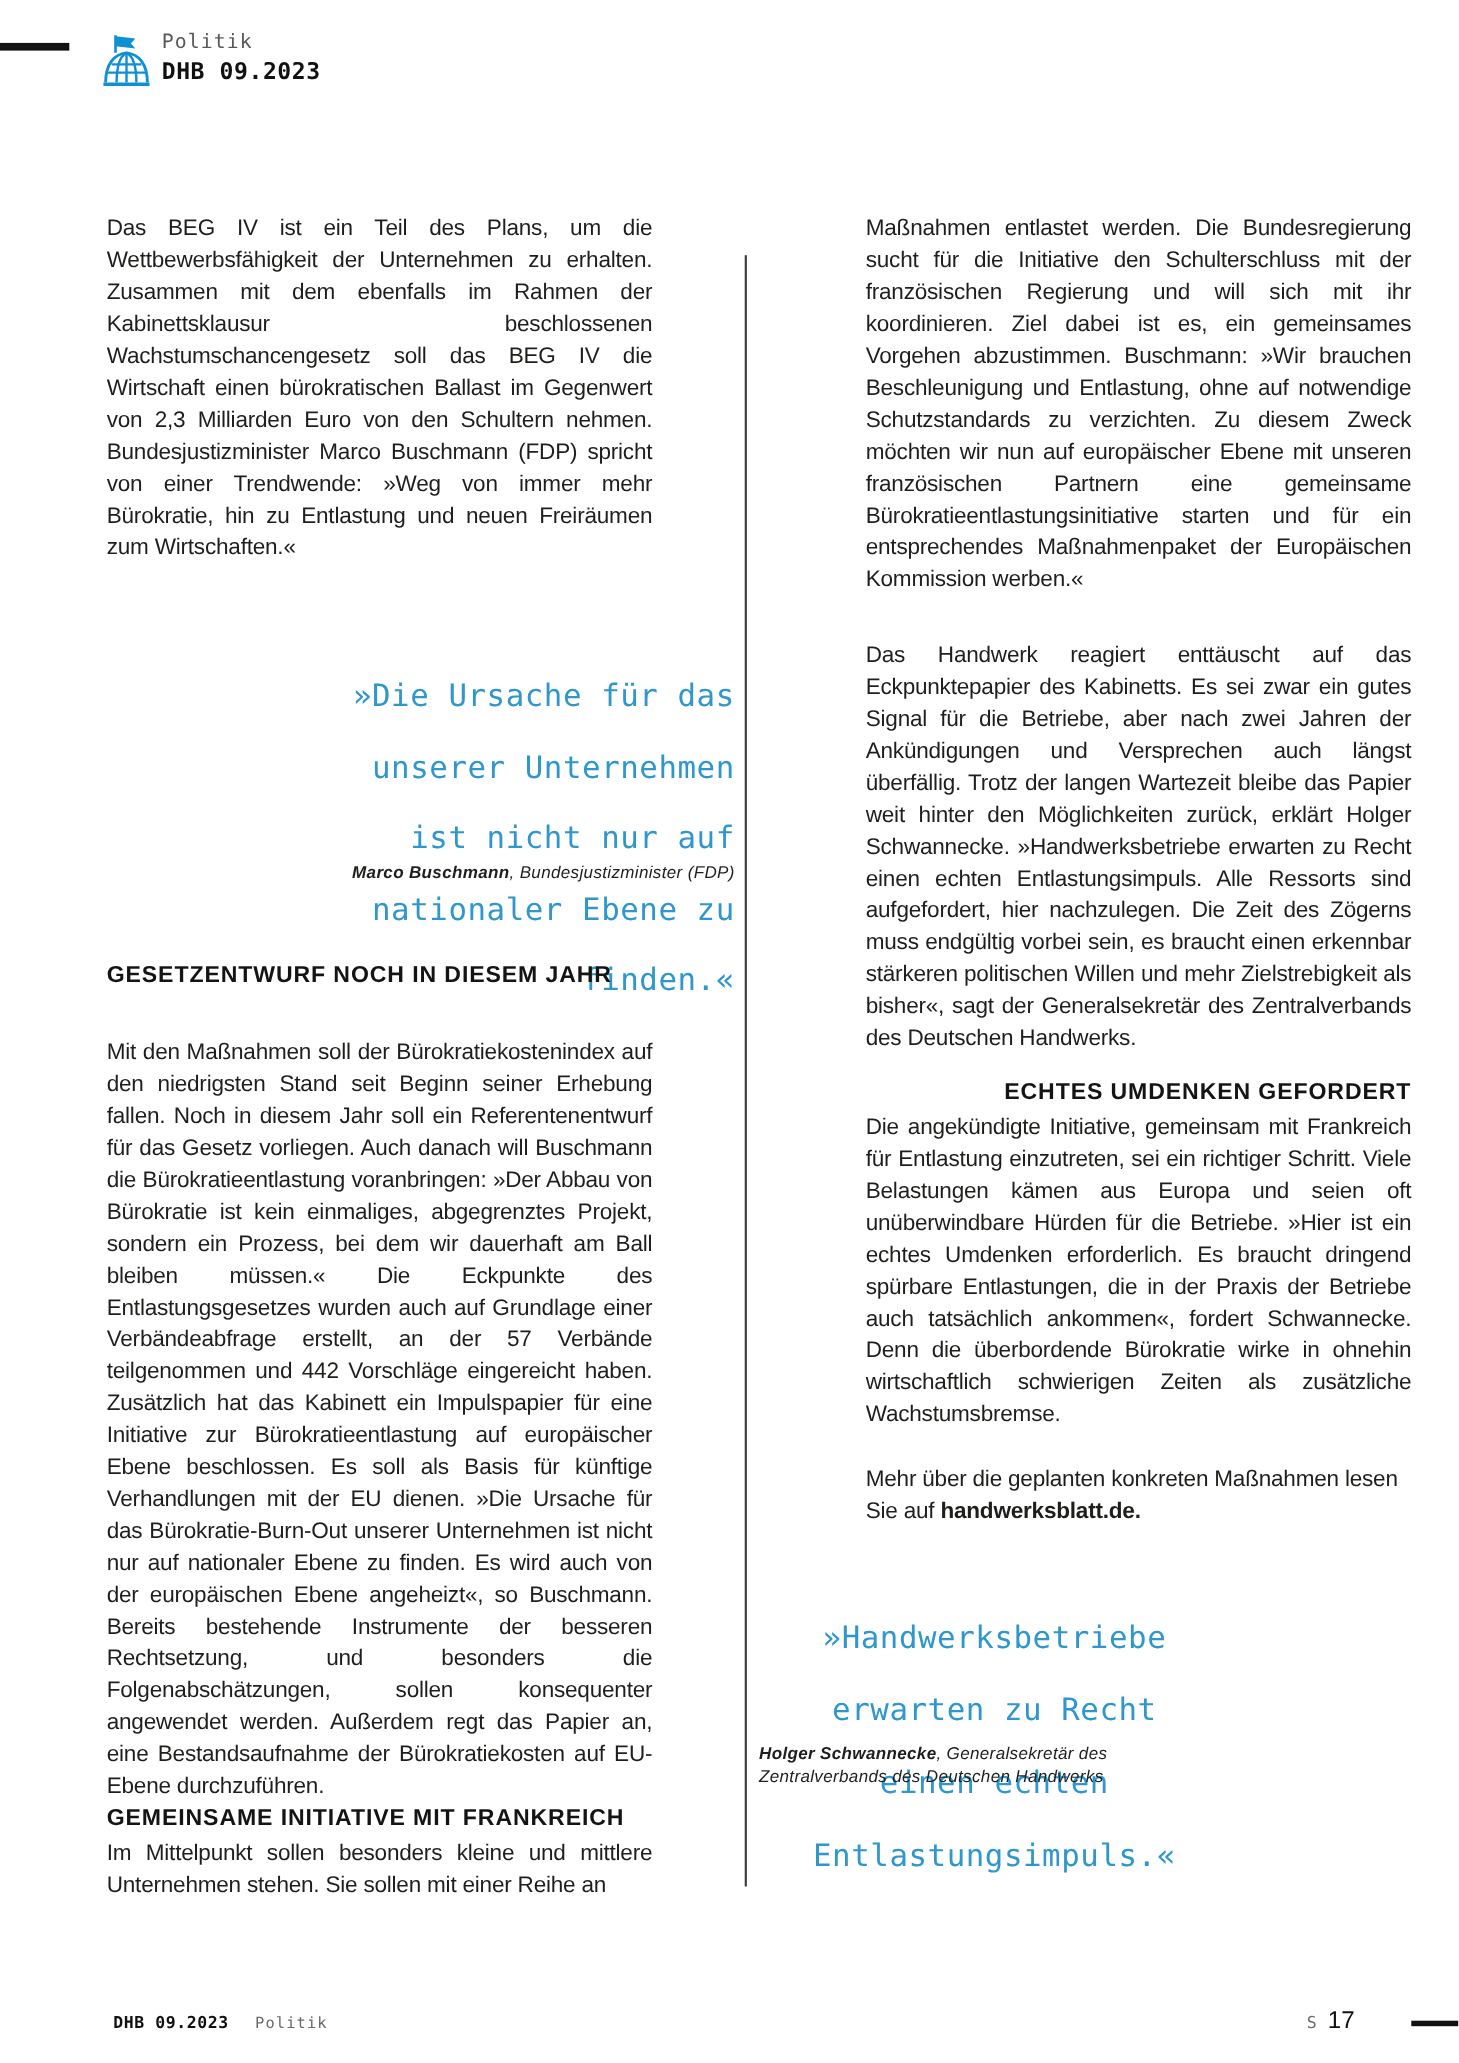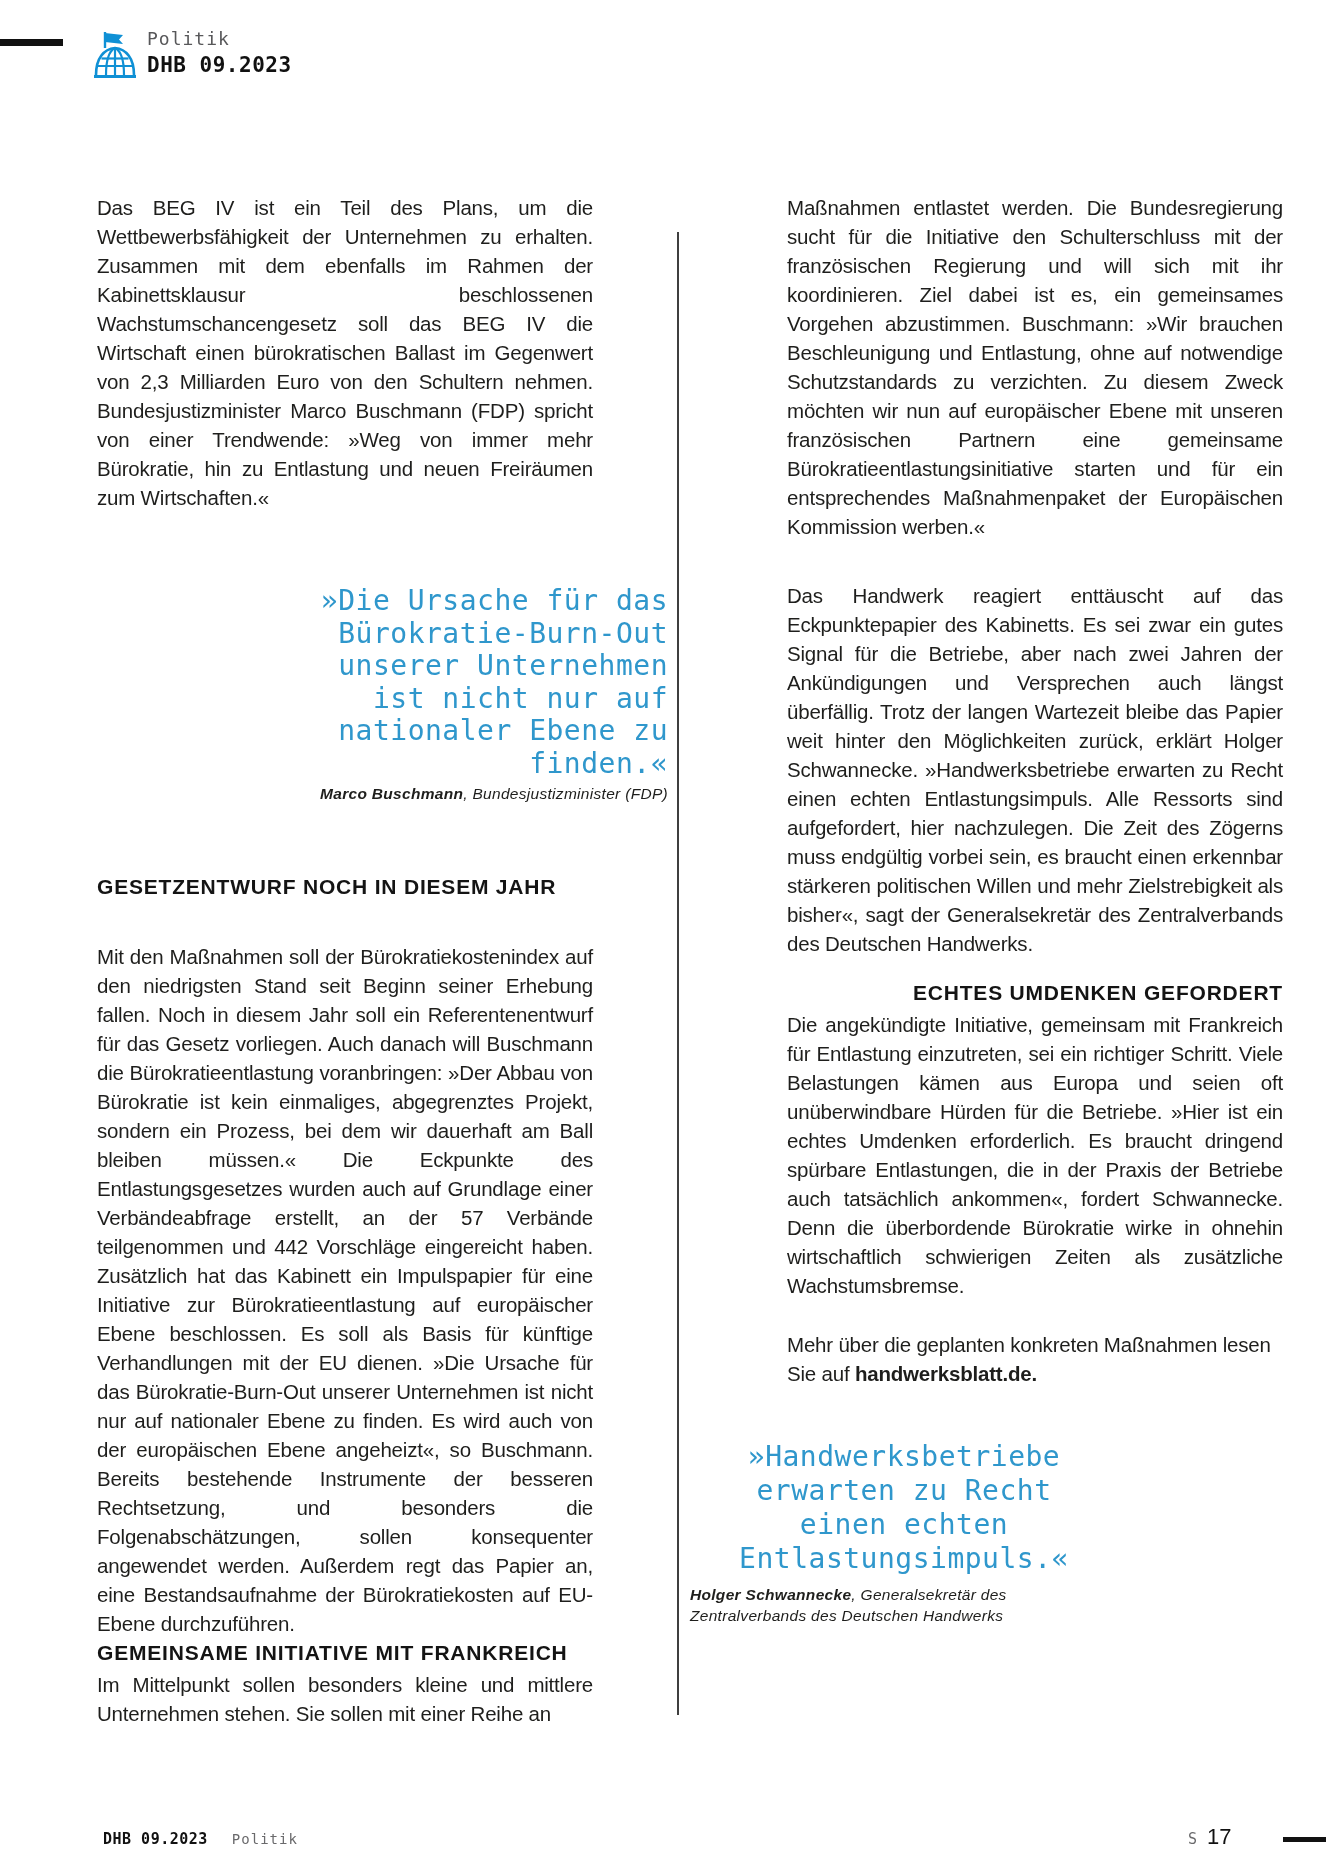--- a/index.html
+++ b/index.html
@@ -27,21 +27,21 @@
   }
   .subhead{
     font-size:21px;line-height:29px;font-weight:bold;letter-spacing:0.8px;color:#141414;
     white-space:nowrap;
   }
   
   .quote{
     font-family:"DejaVu Sans Mono",monospace;color:#2f97cc;font-size:28px;line-height:32.5px;
     letter-spacing:0.5px;
   }
-  .quote-line{display:block;}
+  .quote-line{display:block;margin-top:32px;}
   .q-right{text-align:right;}
   .q-left{text-align:center;line-height:34px;font-size:28px;}
   .attrib{
     font-family:"Liberation Sans",sans-serif;font-style:italic;font-size:15.5px;line-height:21px;
     color:#1e1e1c;letter-spacing:0.3px;
   }
   .attrib b{font-style:italic;font-weight:bold;}
   .bold-inline{font-weight:bold;}
   
   .divider{background:#3f3f3f;width:2px;}
@@ -75,21 +75,20 @@
   </div>
   <div class="abs hdr-section" style="left:147px;top:28px;">Politik</div>
   <div class="abs hdr-issue" style="left:147px;top:53px;">DHB 09.2023</div>
 
   <div class="abs divider" style="left:677px;top:232px;height:1483px;"></div>
 
   <div class="abs col body-text" style="left:97px;top:193px;">Das BEG IV ist ein Teil des Plans, um die Wettbewerbsfähigkeit der Unternehmen zu erhalten. Zusammen mit dem ebenfalls im Rahmen der Kabinettsklausur beschlossenen Wachstumschancengesetz soll das BEG IV die Wirtschaft einen bürokratischen Ballast im Gegenwert von 2,3 Milliarden Euro von den Schultern nehmen. Bundesjustizminister Marco Buschmann (FDP) spricht von einer Trendwende: »Weg von immer mehr Bürokratie, hin zu Entlastung und neuen Freiräumen zum Wirtschaften.«</div>
 
   <div class="abs quote q-right" style="left:288px;top:585px;width:380px;">
     <span class="quote-line">»Die Ursache für das</span>
-    <span class="quote-line">Bürokratie-Burn-Out</span>
     <span class="quote-line">unserer Unternehmen</span>
     <span class="quote-line">ist nicht nur auf</span>
     <span class="quote-line">nationaler Ebene zu</span>
     <span class="quote-line">finden.«</span>
   </div>
   <div class="abs attrib q-right" style="left:288px;top:783px;width:380px;">
     <b>Marco Buschmann</b><span>, Bundesjustizminister (FDP)</span>
   </div>
 
   <div class="abs col subhead" style="left:97px;top:872px;">GESETZENTWURF NOCH IN DIESEM JAHR</div>

